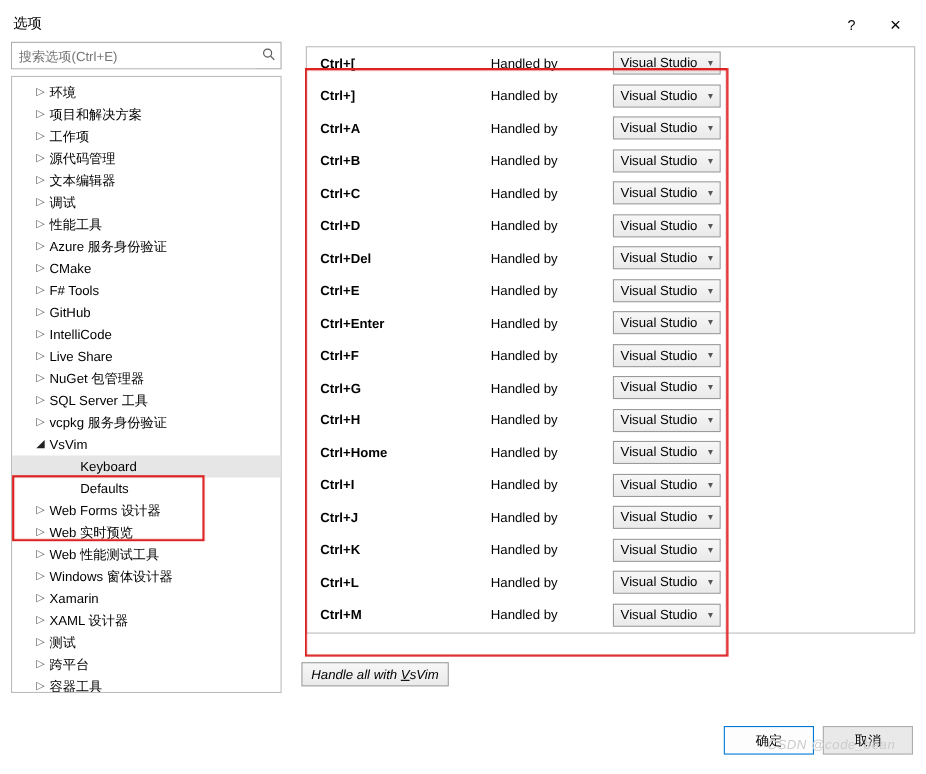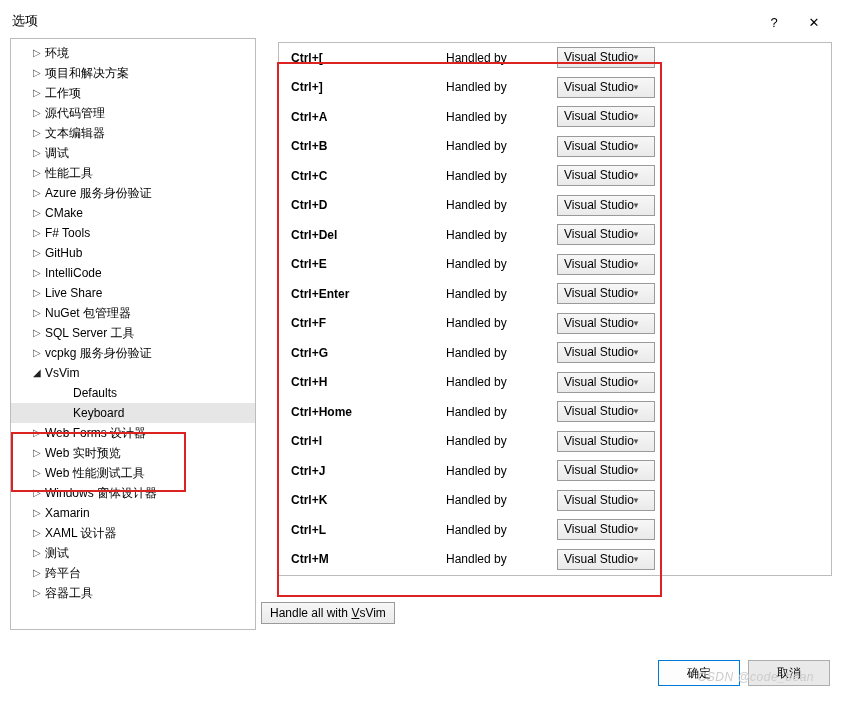--- a/index.html
+++ b/index.html
@@ -152,43 +152,45 @@
   }
   .binding-row .dd {
     width: 98px;
     height: 21px;
     line-height: 19px;
     padding: 0 6px;
     border: 1px solid #9a9a9a;
     background: linear-gradient(#f7f7f7,#eaeaea);
     display: flex;
     align-items: center;
+    justify-content: space-between;
     font-size: 12px;
     cursor: pointer;
   }
   .binding-row .dd .chev {
     font-size: 9px;
     color: #555;
   }
   .red-overlay-bindings {
     position: absolute;
     border: 2px solid #d22;
     pointer-events: none;
     left: 277px;
     top: 62px;
     width: 385px;
     height: 535px;
   }
 
   .mass-buttons {
     position:absolute;
-    left:261px;
+    left:274px;
     top:602px;
     display:flex;
     gap:2px;
+    font-style:italic;
   }
   .mass-buttons .btn {
     border:1px solid #9a9a9a;
     padding:3px 8px;
     background:linear-gradient(#f7f7f7,#eaeaea);
     font-size:12px;
     cursor:pointer;
   }
   .mass-buttons .u { text-decoration: underline; }
 
@@ -229,20 +231,29 @@
 
 <div class="titlebar">
   <span class="title">选项</span>
   <span class="spacer"></span>
   <span class="win-btn">?</span>
   <span class="win-btn">✕</span>
 </div>
 
 <div class="content">
   <div class="left-pane">
+    <div class="search-wrap">
+      <input type="text" placeholder="搜索选项(Ctrl+E)" style="">
+      <span class="search-icon">
+        <svg width="13" height="13" viewBox="0 0 16 16">
+            <circle cx="6.5" cy="6.5" r="4.5" fill="none" stroke="#555" stroke-width="1.3"></circle>
+            <line x1="10" y1="10" x2="14" y2="14" stroke="#555" stroke-width="1.3"></line>
+          </svg>
+      </span>
+    </div>
     <div class="tree-box">
       <ul class="tree" id="tree-root">
           <li class="level1">
             <span class="arrow">▷</span>
             <span>环境</span>
           </li>
           <li class="level1">
             <span class="arrow">▷</span>
             <span>项目和解决方案</span>
           </li>
@@ -298,28 +309,28 @@
             <span class="arrow">▷</span>
             <span>SQL Server 工具</span>
           </li>
           <li class="level1">
             <span class="arrow">▷</span>
             <span>vcpkg 服务身份验证</span>
           </li>
           <li class="level1">
             <span class="arrow open">◢</span>
             <span>VsVim</span>
+          </li>
+          <li class="level2 selected">
+            <span class="arrow"></span>
+            <span>Keyboard</span>
           </li>
           <li class="level2">
             <span class="arrow"></span>
             <span>Defaults</span>
-          </li>
-          <li class="level2 selected">
-            <span class="arrow"></span>
-            <span>Keyboard</span>
           </li>
           <li class="level1">
             <span class="arrow">▷</span>
             <span>Web Forms 设计器</span>
           </li>
           <li class="level1">
             <span class="arrow">▷</span>
             <span>Web 实时预览</span>
           </li>
           <li class="level1">

